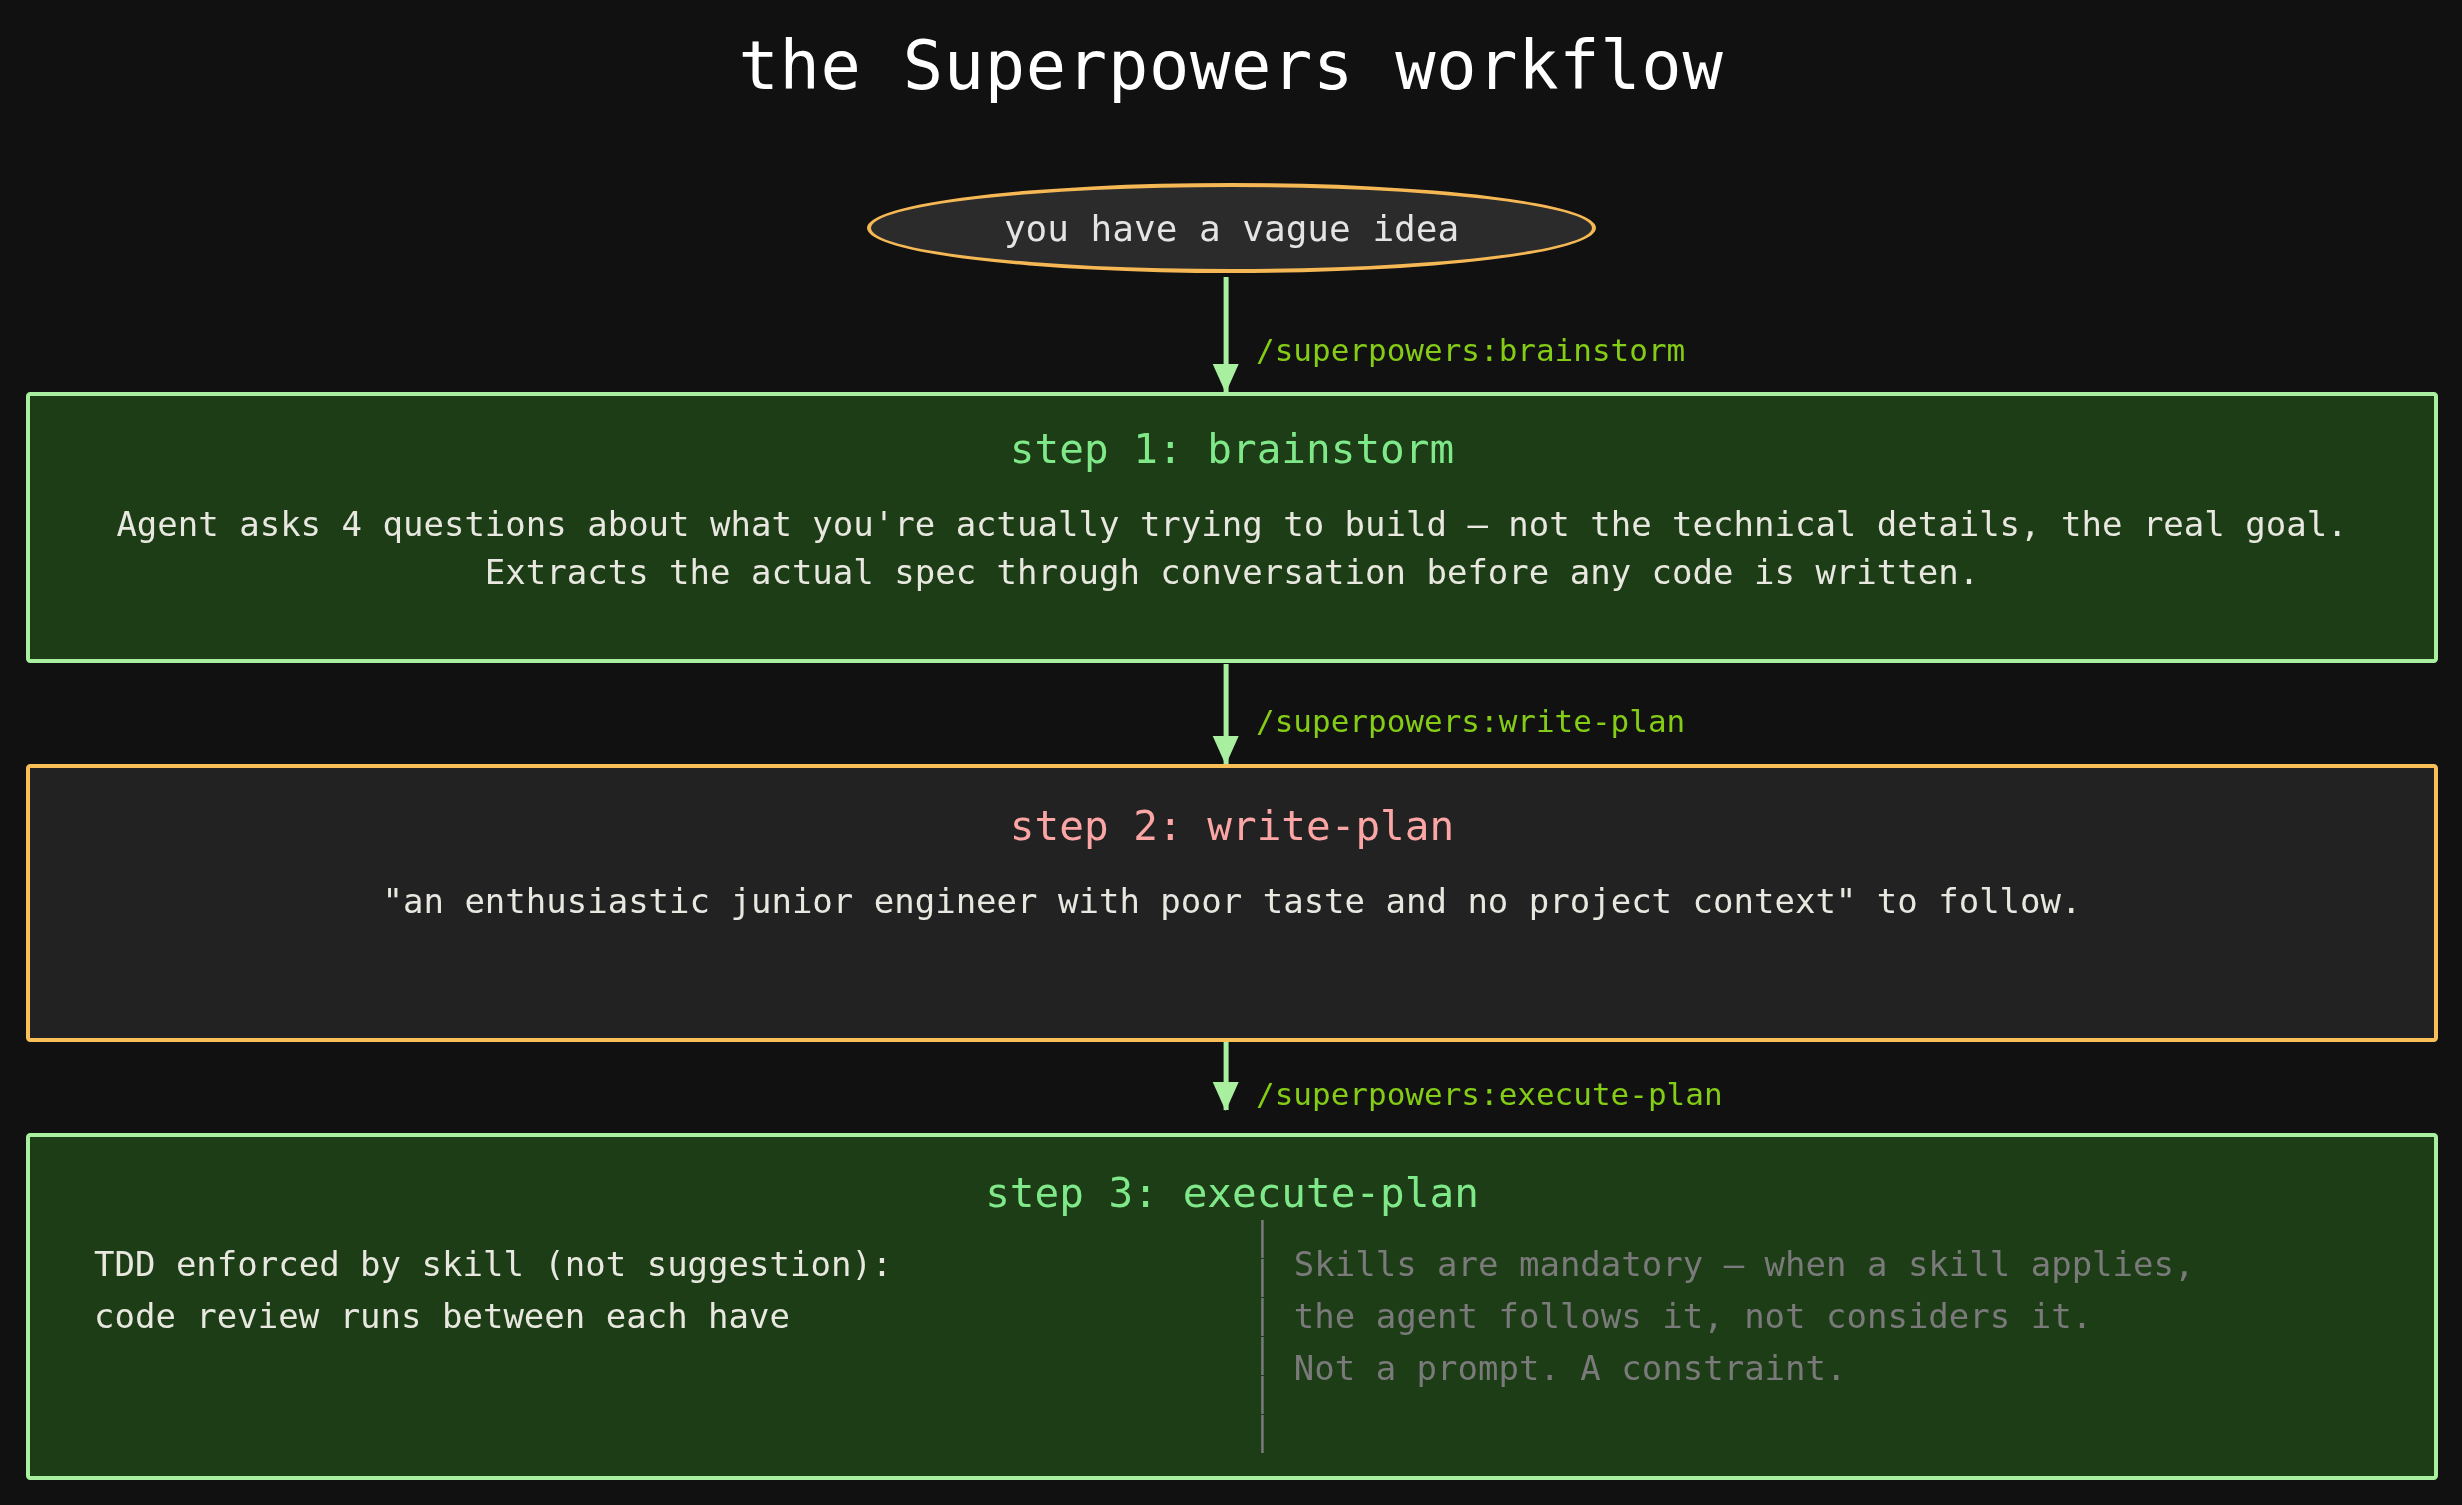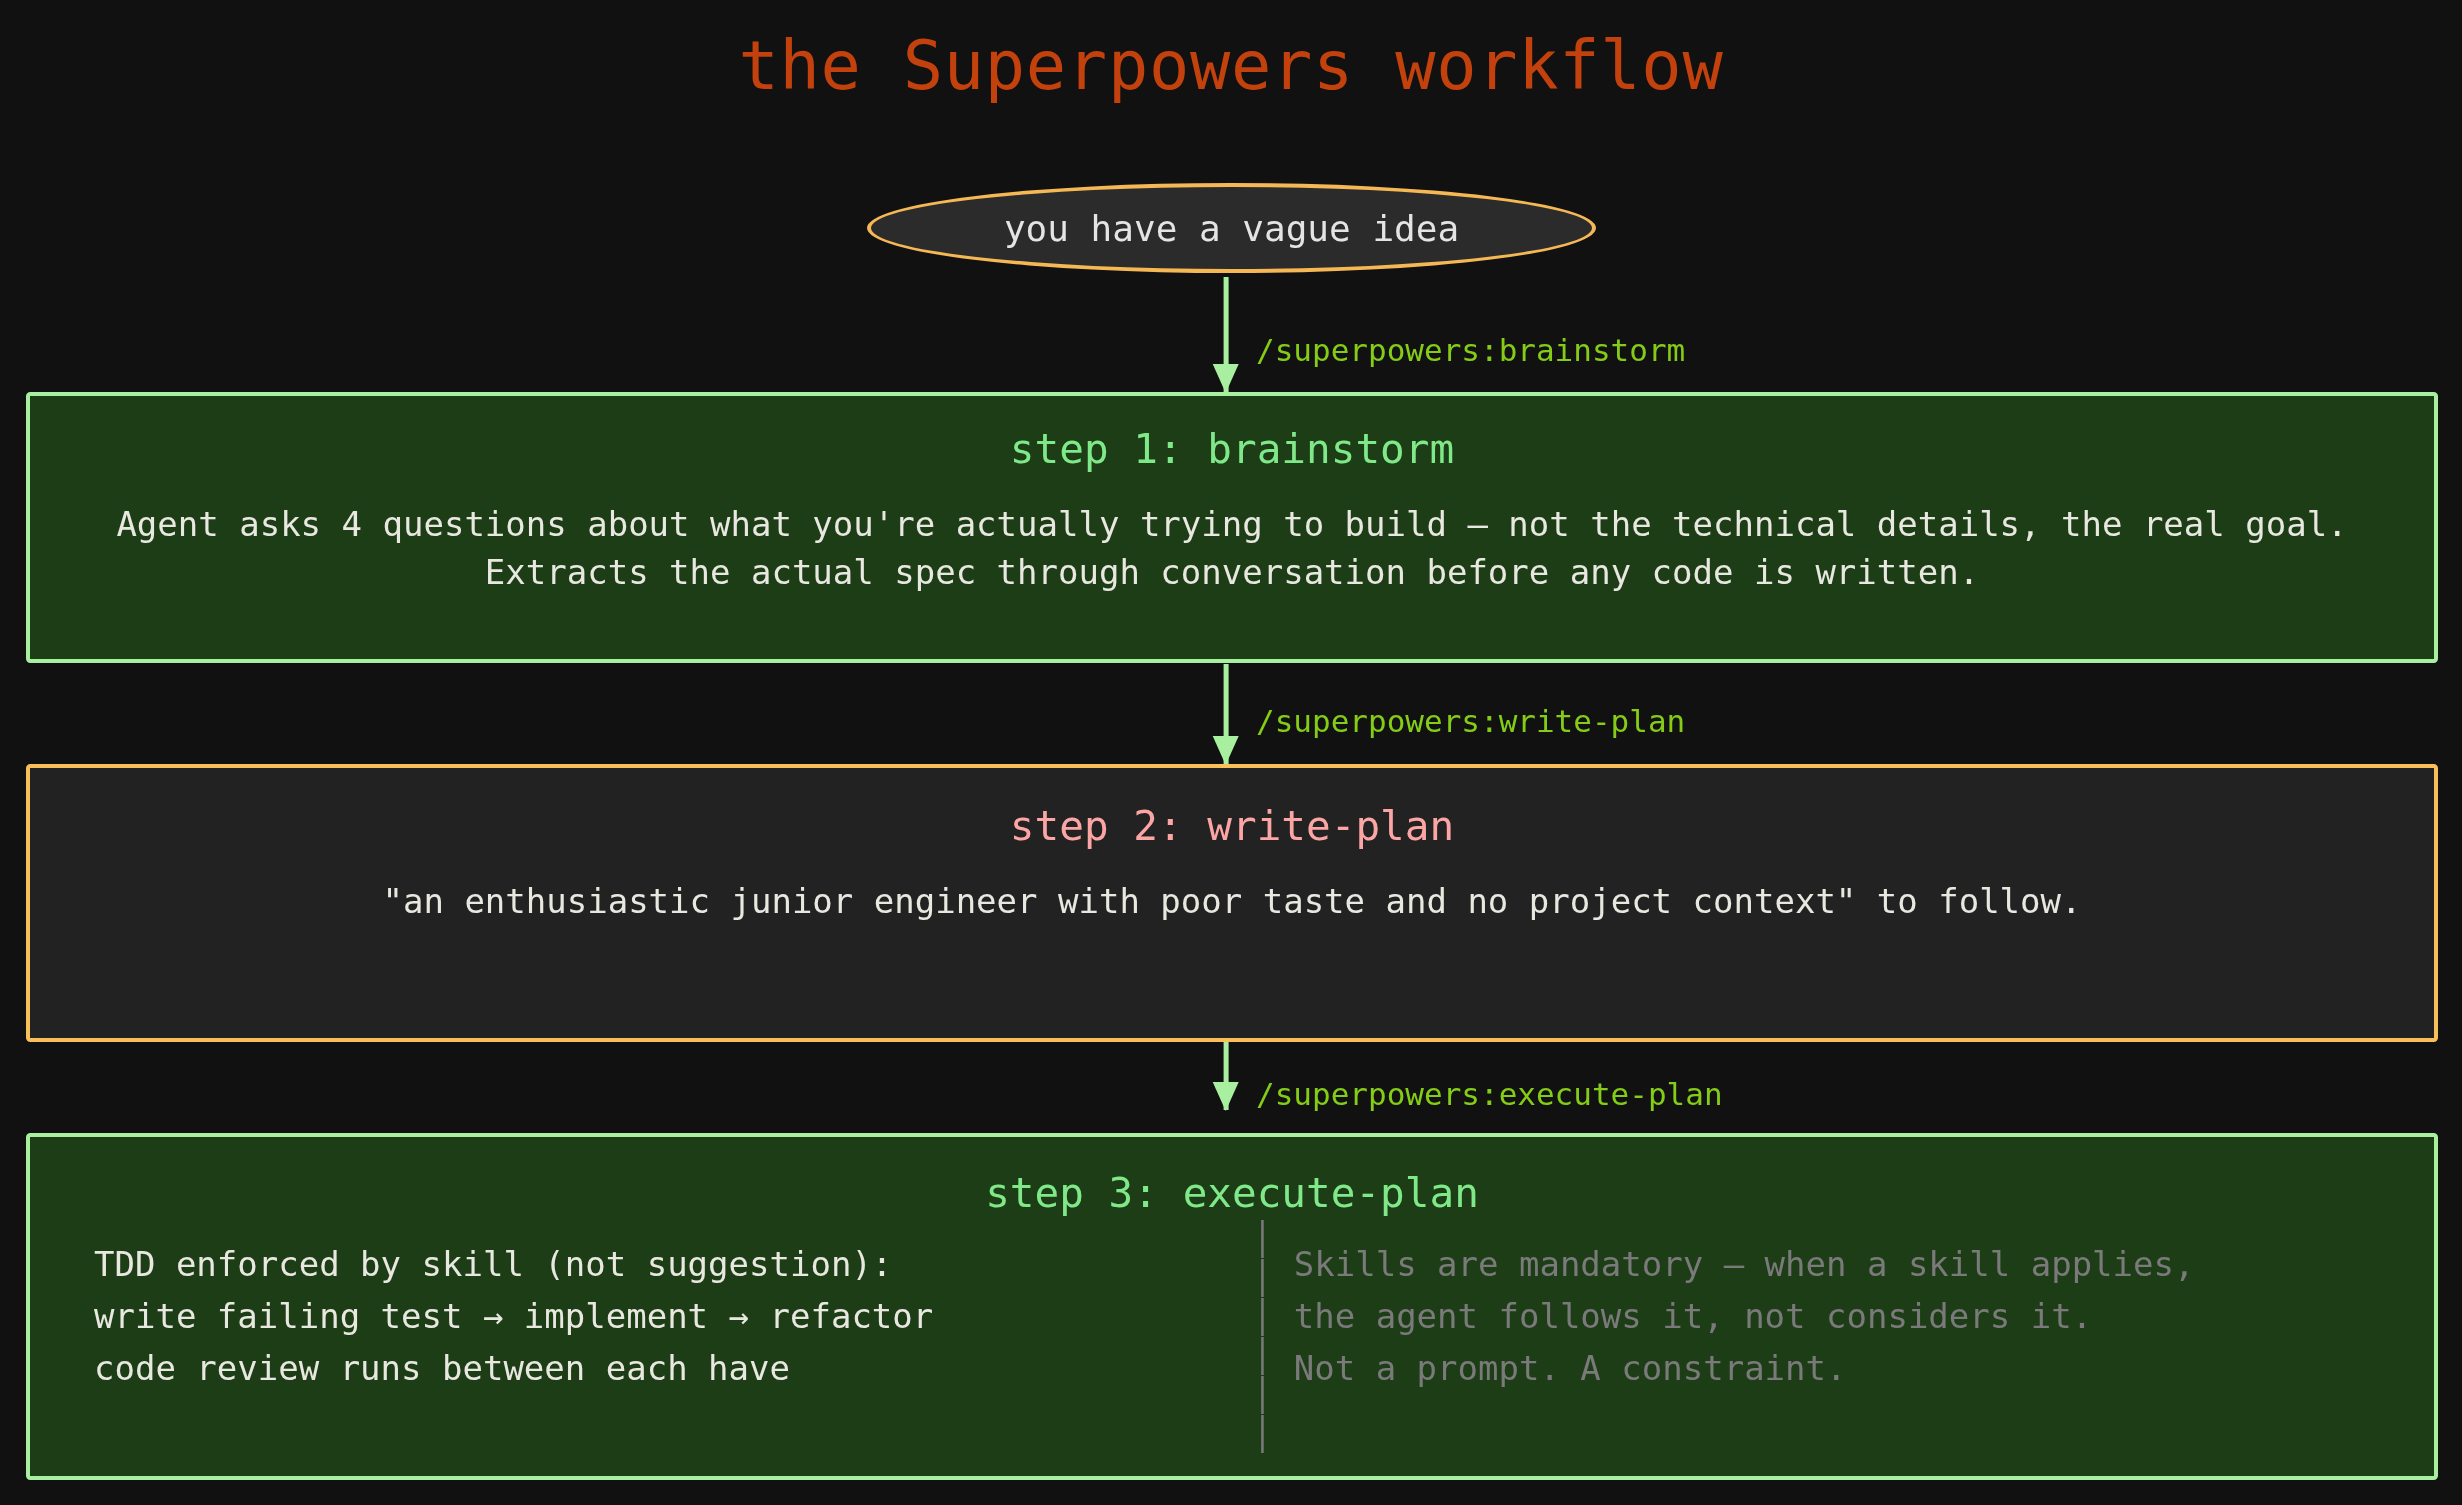--- a/index.html
+++ b/index.html
@@ -22,21 +22,21 @@
     background: #111111;
   }
 
   
   .title {
     position: absolute;
     top: 26.6px;
     left: 0;
     width: 2462px;
     text-align: center;
-    color: #c2410c;
+    color: #ffffff;
     font-size: 67px;
     font-weight: 400;
     letter-spacing: 0.7px;
     white-space: nowrap;
   }
 
   
   .start-node {
     position: absolute;
     left: 867px;
@@ -229,21 +229,20 @@
       <div class="conn-head"></div>
     </div>
     <div class="conn-label" style="top:34px;">/superpowers:execute-plan</div>
   </div>
 
   <div class="step-box green" id="step3">
     <div class="step-heading green">step 3: execute-plan</div>
     <div class="step3-cols">
       <div class="col-left">
         <div class="line">TDD enforced by skill (not suggestion):</div>
-        <div class="line">write failing test  →  implement  →  refactor</div>
         <div class="line">code review runs between each have</div>
       </div>
       <div class="col-divider">
         <div>│</div>
         <div>│</div>
         <div>│</div>
         <div>│</div>
         <div>│</div>
         <div>│</div>
       </div>

